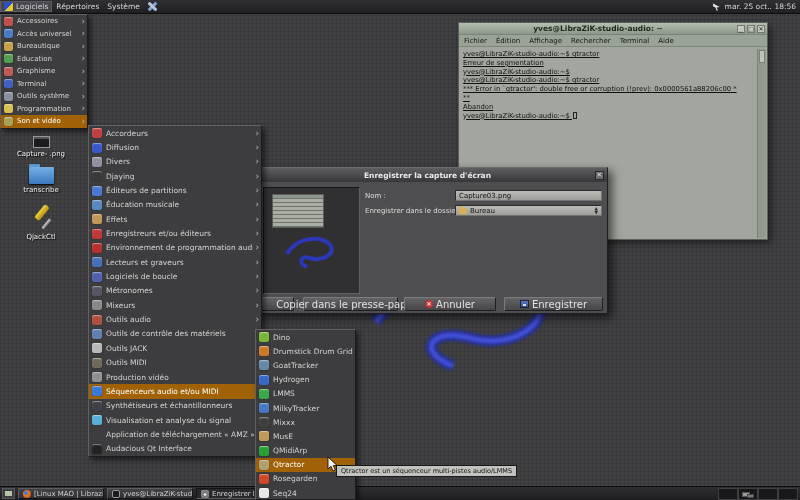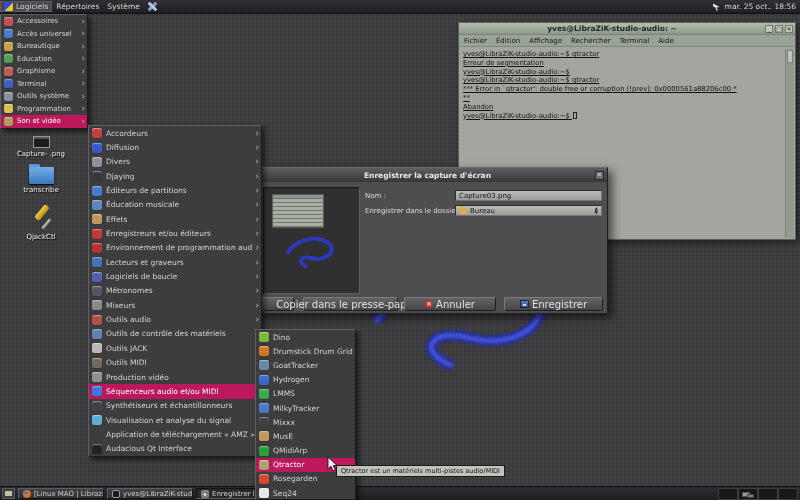--- a/index.html
+++ b/index.html
@@ -18,35 +18,35 @@
   .logo{width:9px;height:9px;border-radius:1px;background:linear-gradient(135deg,#2850c8 55%,#e8c830 55%);box-shadow:0 0 1px #000;}
   .tools{position:relative;width:11px;height:11px;margin-left:3px;}
   .tools i{position:absolute;left:4px;top:0;width:3px;height:11px;background:#7fa0d8;border-radius:1px;display:block;}
   .tools i:first-child{transform:rotate(45deg);}
   .tools i:last-child{transform:rotate(-45deg);background:#b8c4d8;}
   .p-right{margin-left:auto;display:flex;align-items:center;gap:4px;padding-right:4px;}
   .notif{width:8px;height:8px;background:#e0e0e0;clip-path:polygon(0 10%,90% 55%,50% 62%,68% 100%,48% 100%,38% 65%,0 45%);}
   
   .menu{position:absolute;background:#3d3d3f;border:1px solid;border-color:#616163 #1b1b1d #1b1b1d #616163;box-shadow:3px 3px 5px rgba(0,0,0,.55);}
   .menu-item{display:flex;align-items:center;padding:0 2px 0 3px;color:#d4d4d4;cursor:default;}
-  .menu-item.selected{background:#be185d;color:#fff;}
+  .menu-item.selected{background:#a16207;color:#fff;}
   .mi-icon{width:10px;height:10px;border-radius:2px;margin-right:4px;flex:none;box-shadow:inset 0 1px 1px rgba(255,255,255,.45),0 0 1px #000;}
   .mi-icon.empty{background:transparent !important;box-shadow:none;}
   .mi-label{flex:1;white-space:nowrap;overflow:hidden;}
   .mi-arrow{color:#bdbdbd;font-size:9px;line-height:1;margin-left:2px;flex:none;}
   .mi-arrow::after{content:"›";}
   #menu1{left:0;top:14px;width:88px;z-index:21;}
   #menu1 .menu-item{height:12.5px;font-size:7px;}
   #menu1 .mi-icon{width:9px;height:9px;}
   #menu2{left:88px;top:125px;width:174px;z-index:22;}
   #menu2 .menu-item{height:14.35px;font-size:7.5px;}
   #menu3{left:255px;top:329px;width:101px;height:171px;overflow:hidden;z-index:23;}
   #menu3 .menu-item{height:14.2px;font-size:7.5px;}
   
-  .term{position:absolute;left:458px;top:22px;width:338px;height:218px;z-index:3;
+  .term{position:absolute;left:458px;top:22px;width:310px;height:218px;z-index:3;
     background:#a2a69e;border:1px solid #576157;box-shadow:3px 3px 7px rgba(0,0,0,.5);}
   .term-title{height:12px;background:linear-gradient(#b6beae,#8c988a);display:flex;align-items:center;
     color:#1d261d;font-size:7.5px;font-weight:bold;padding:0 2px;border-bottom:1px solid #79837a;}
   .term-title .t{flex:1;text-align:center;white-space:nowrap;overflow:hidden;}
   .wbtn{width:8px;height:8px;background:#c4cabe;border:1px solid #6f796f;font-size:6px;line-height:6px;text-align:center;color:#222;margin-left:2px;flex:none;}
   .term-menu{height:12px;background:#9aa496;display:flex;align-items:center;gap:9px;padding:0 5px;font-size:7px;color:#161616;border-bottom:1px solid #7e887a;}
   .term-body{position:absolute;top:26px;bottom:1px;left:1px;right:10px;background:#a2a69e;padding:1px 3px;
     font-family:"DejaVu Sans Mono",monospace;font-size:6.8px;line-height:8.8px;color:#111;white-space:pre;overflow:hidden;text-decoration:underline;}
   .cursor{display:inline-block;width:4px;height:7px;border:1px solid #222;vertical-align:-1px;margin-left:1px;}
   .term-scroll{position:absolute;top:26px;bottom:1px;right:1px;width:9px;background:#929a8e;border-left:1px solid #79837a;}
@@ -448,18 +448,18 @@
       <div class="menu-item">
         <span class="mi-icon" style="background: rgb(208, 72, 40);"></span>
         <span class="mi-label">Rosegarden</span>
       </div>
       <div class="menu-item">
         <span class="mi-icon" style="background: rgb(232, 232, 232);"></span>
         <span class="mi-label">Seq24</span>
       </div>
     </div>
 
-  <div class="tooltip">Qtractor est un matériels multi-pistes audio/MIDI</div>
+  <div class="tooltip">Qtractor est un séquenceur multi-pistes audio/LMMS</div>
   <svg class="mcursor" width="12" height="15" viewBox="0 0 12 15">
     <polygon points="1,0 1,12 4,9.3 6,14 8.3,13 6.3,8.6 10,8.4" fill="#f0f0f0" stroke="#000" stroke-width="0.8"></polygon>
   </svg>
 
 </div>
 
 </body></html>

